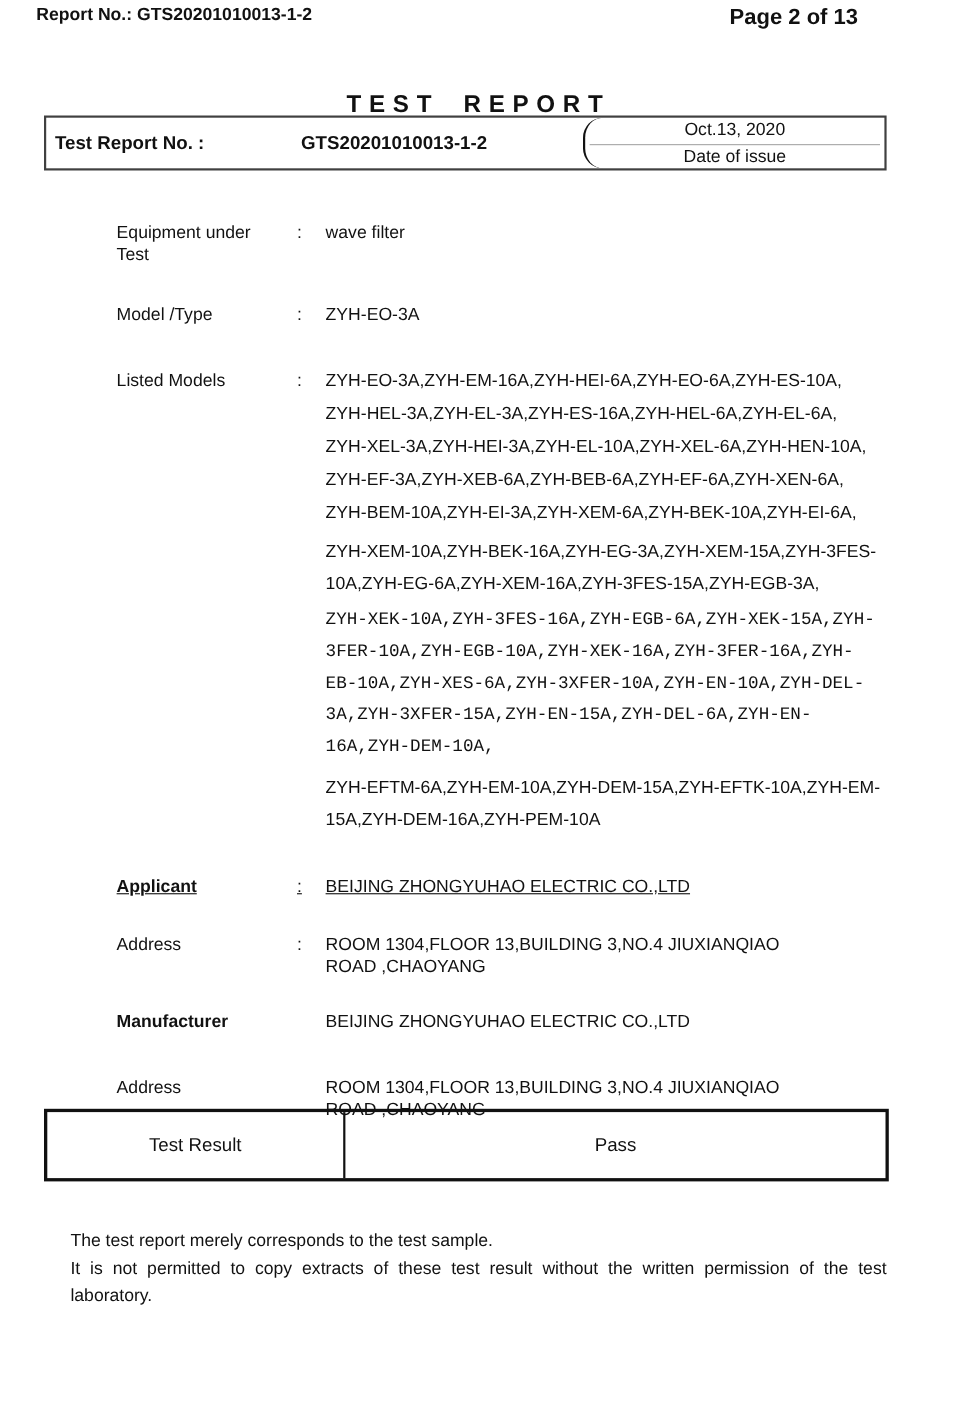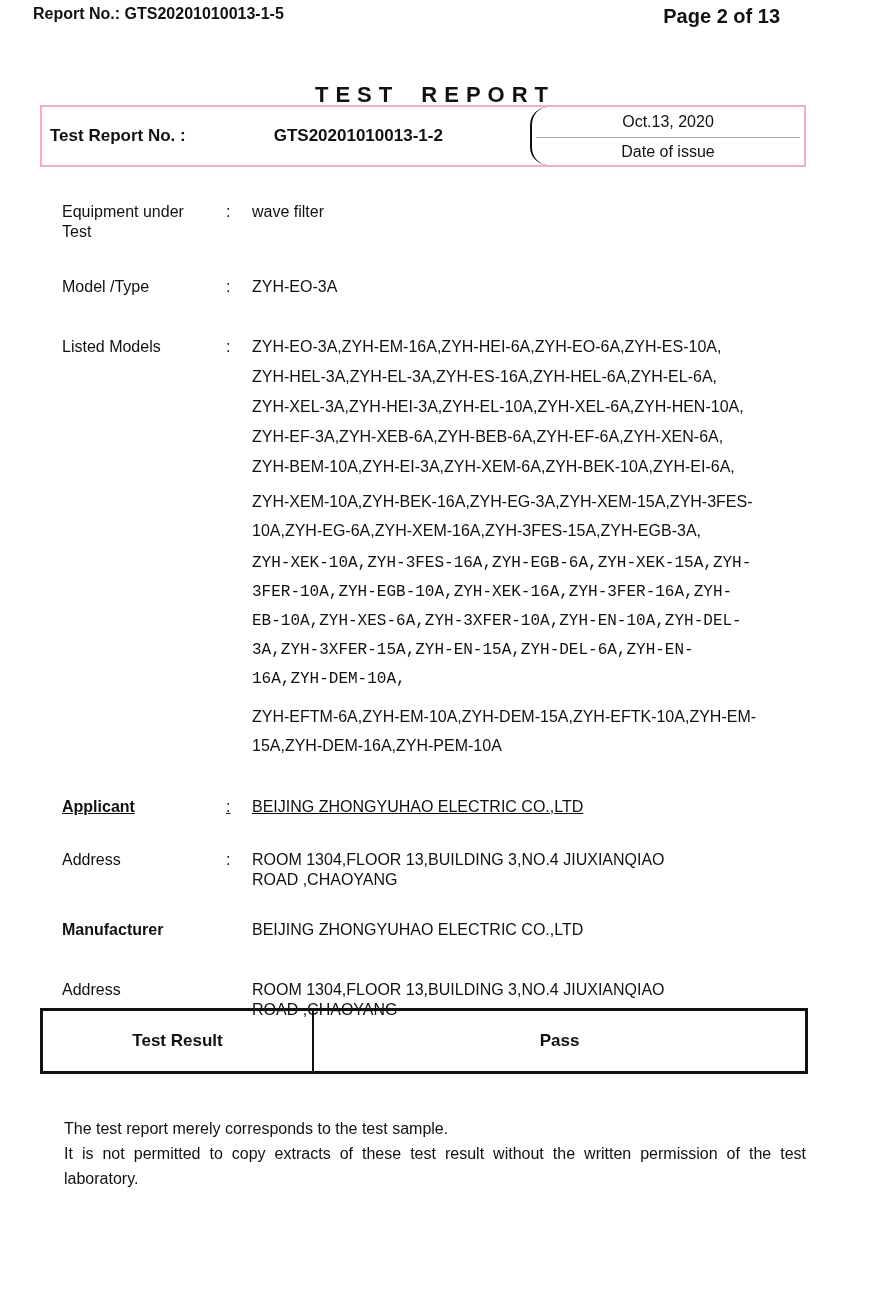--- a/index.html
+++ b/index.html
@@ -18,40 +18,40 @@
 
   
   .doc-title {
     position: absolute; left: 0; top: 42px; width: 100%;
     text-align: center; font-size: 22px; font-weight: bold;
     letter-spacing: 7px; word-spacing: 9px; margin-top: 40px;
   }
 
   
   .report-table {
-    position: absolute; left: 40px; top: 105px; width: 766px; height: 62px;
-    border: 2px solid #f9a8d4; display: flex;
+    position: absolute; left: 40px; top: 105px; width: 766px; height: 50px;
+    border: 2px solid #404040; display: flex;
   }
   .report-table .cell-left {
     width: 488px; display: flex; align-items: center;
     padding-left: 8px; font-size: 17px; font-weight: bold;
   }
   .report-table .cell-left .report-no { margin-left: 88px; }
   .report-table .cell-right {
     flex: 1; border-left: 2px solid #111;
     display: flex; flex-direction: column; font-size: 16px; border-radius: 18px;
   }
   .report-table .date-row    { flex: 1.15; display: flex; align-items: center; justify-content: center; }
   .report-table .date-line   { height: 1px; background: #a6a6a6; margin: 0 4px; }
   .report-table .caption-row { flex: 1; display: flex; align-items: center; justify-content: center; }
 
   
   .info { position: absolute; left: 62px; top: 202px; width: 760px; font-size: 16px; line-height: 20px; }
   .info-row { display: flex; align-items: flex-start; }
-  .info-row .lbl   { width: 150px; flex: 0 0 150px; }
+  .info-row .lbl   { width: 150px; flex: 0 0 150px; margin-left: 44px; }
   .info-row .colon { width: 40px; flex: 0 0 40px; padding-left: 14px; }
   .info-row .val   { max-width: 508px; }
   .bold { font-weight: bold; }
 
   .row-equipment    { margin-bottom: 35px; }
   .row-model        { margin-bottom: 40px; }
   .row-listed       { margin-bottom: 37px; }
   .row-applicant    { margin-bottom: 33px; text-decoration: underline; }
   .row-address1     { margin-bottom: 30px; }
   .row-manufacturer { margin-bottom: 40px; }
@@ -60,36 +60,36 @@
   .row-listed .val p { line-height: 29px; }
   .row-listed .val p.m10 { line-height: 20px; margin-bottom: 10px; }
   .row-listed .val p.m4  { margin-bottom: 4px; }
   .row-listed .val p.m8  { margin-bottom: 8px; font-family: Liberation Mono, monospace; }
   .row-address1 .val, .row-address2 .val { width: 450px; }
 
   
   .result-table {
     position: absolute; left: 40px; top: 1008px; width: 768px; height: 66px;
     border: 3px solid #111; display: flex;
-    font-size: 17px; font-weight: bold;
+    font-size: 17px; font-weight: normal;
   }
   .result-table .cell-left {
     flex: 0 0 271px; border-right: 2px solid #111;
     display: flex; align-items: center; justify-content: center;
   }
   .result-table .cell-right { flex: 1; display: flex; align-items: center; justify-content: center; text-align: right; }
 
   
   .footnote { position: absolute; left: 64px; top: 1116px; width: 742px; font-size: 16px; line-height: 25px; }
   .footnote .just { text-align: justify; }
 </style>
 </head>
 <body>
 
-<div class="runhead-left">Report No.: GTS20201010013-1-5</div>
+<div class="runhead-left">Report No.: GTS20201010013-1-2</div>
 <div class="runhead-right">Page 2 of 13</div>
 
 <div class="doc-title">TEST REPORT</div>
 
 <div class="report-table">
   <div class="cell-left">
     <span>Test Report No. :</span>
     <span class="report-no">GTS20201010013-1-2</span>
   </div>
   <div class="cell-right">

